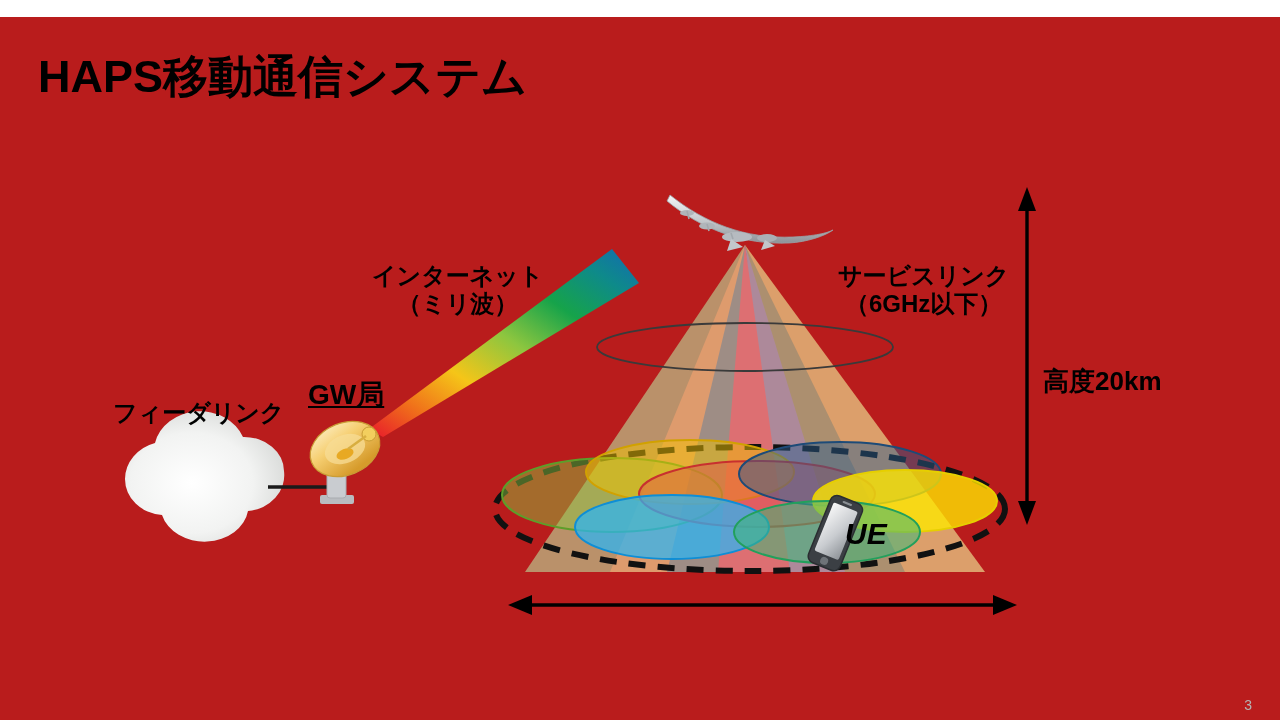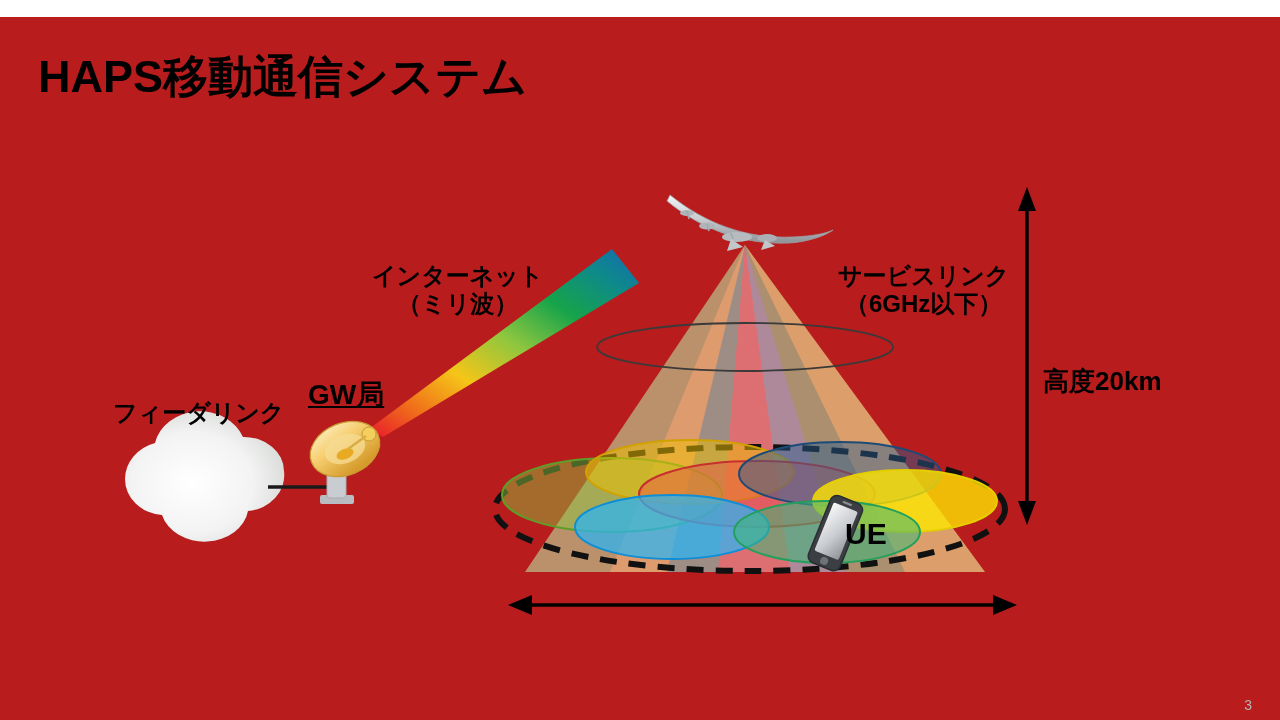--- a/index.html
+++ b/index.html
@@ -78,20 +78,21 @@
     font-size: 28px;
     text-decoration: underline;
   }
   #label-ue {
     position: absolute;
     left: 845px;
     top: 500px;
     font-size: 30px;
     font-weight: bold;
     color: #000000;
+    font-style: italic;
   }
   #page-number {
     position: absolute;
     right: 28px;
     bottom: 12px;
     font-size: 14px;
     color: #b4b4b4;
   }
   svg.layer {
     position: absolute;

